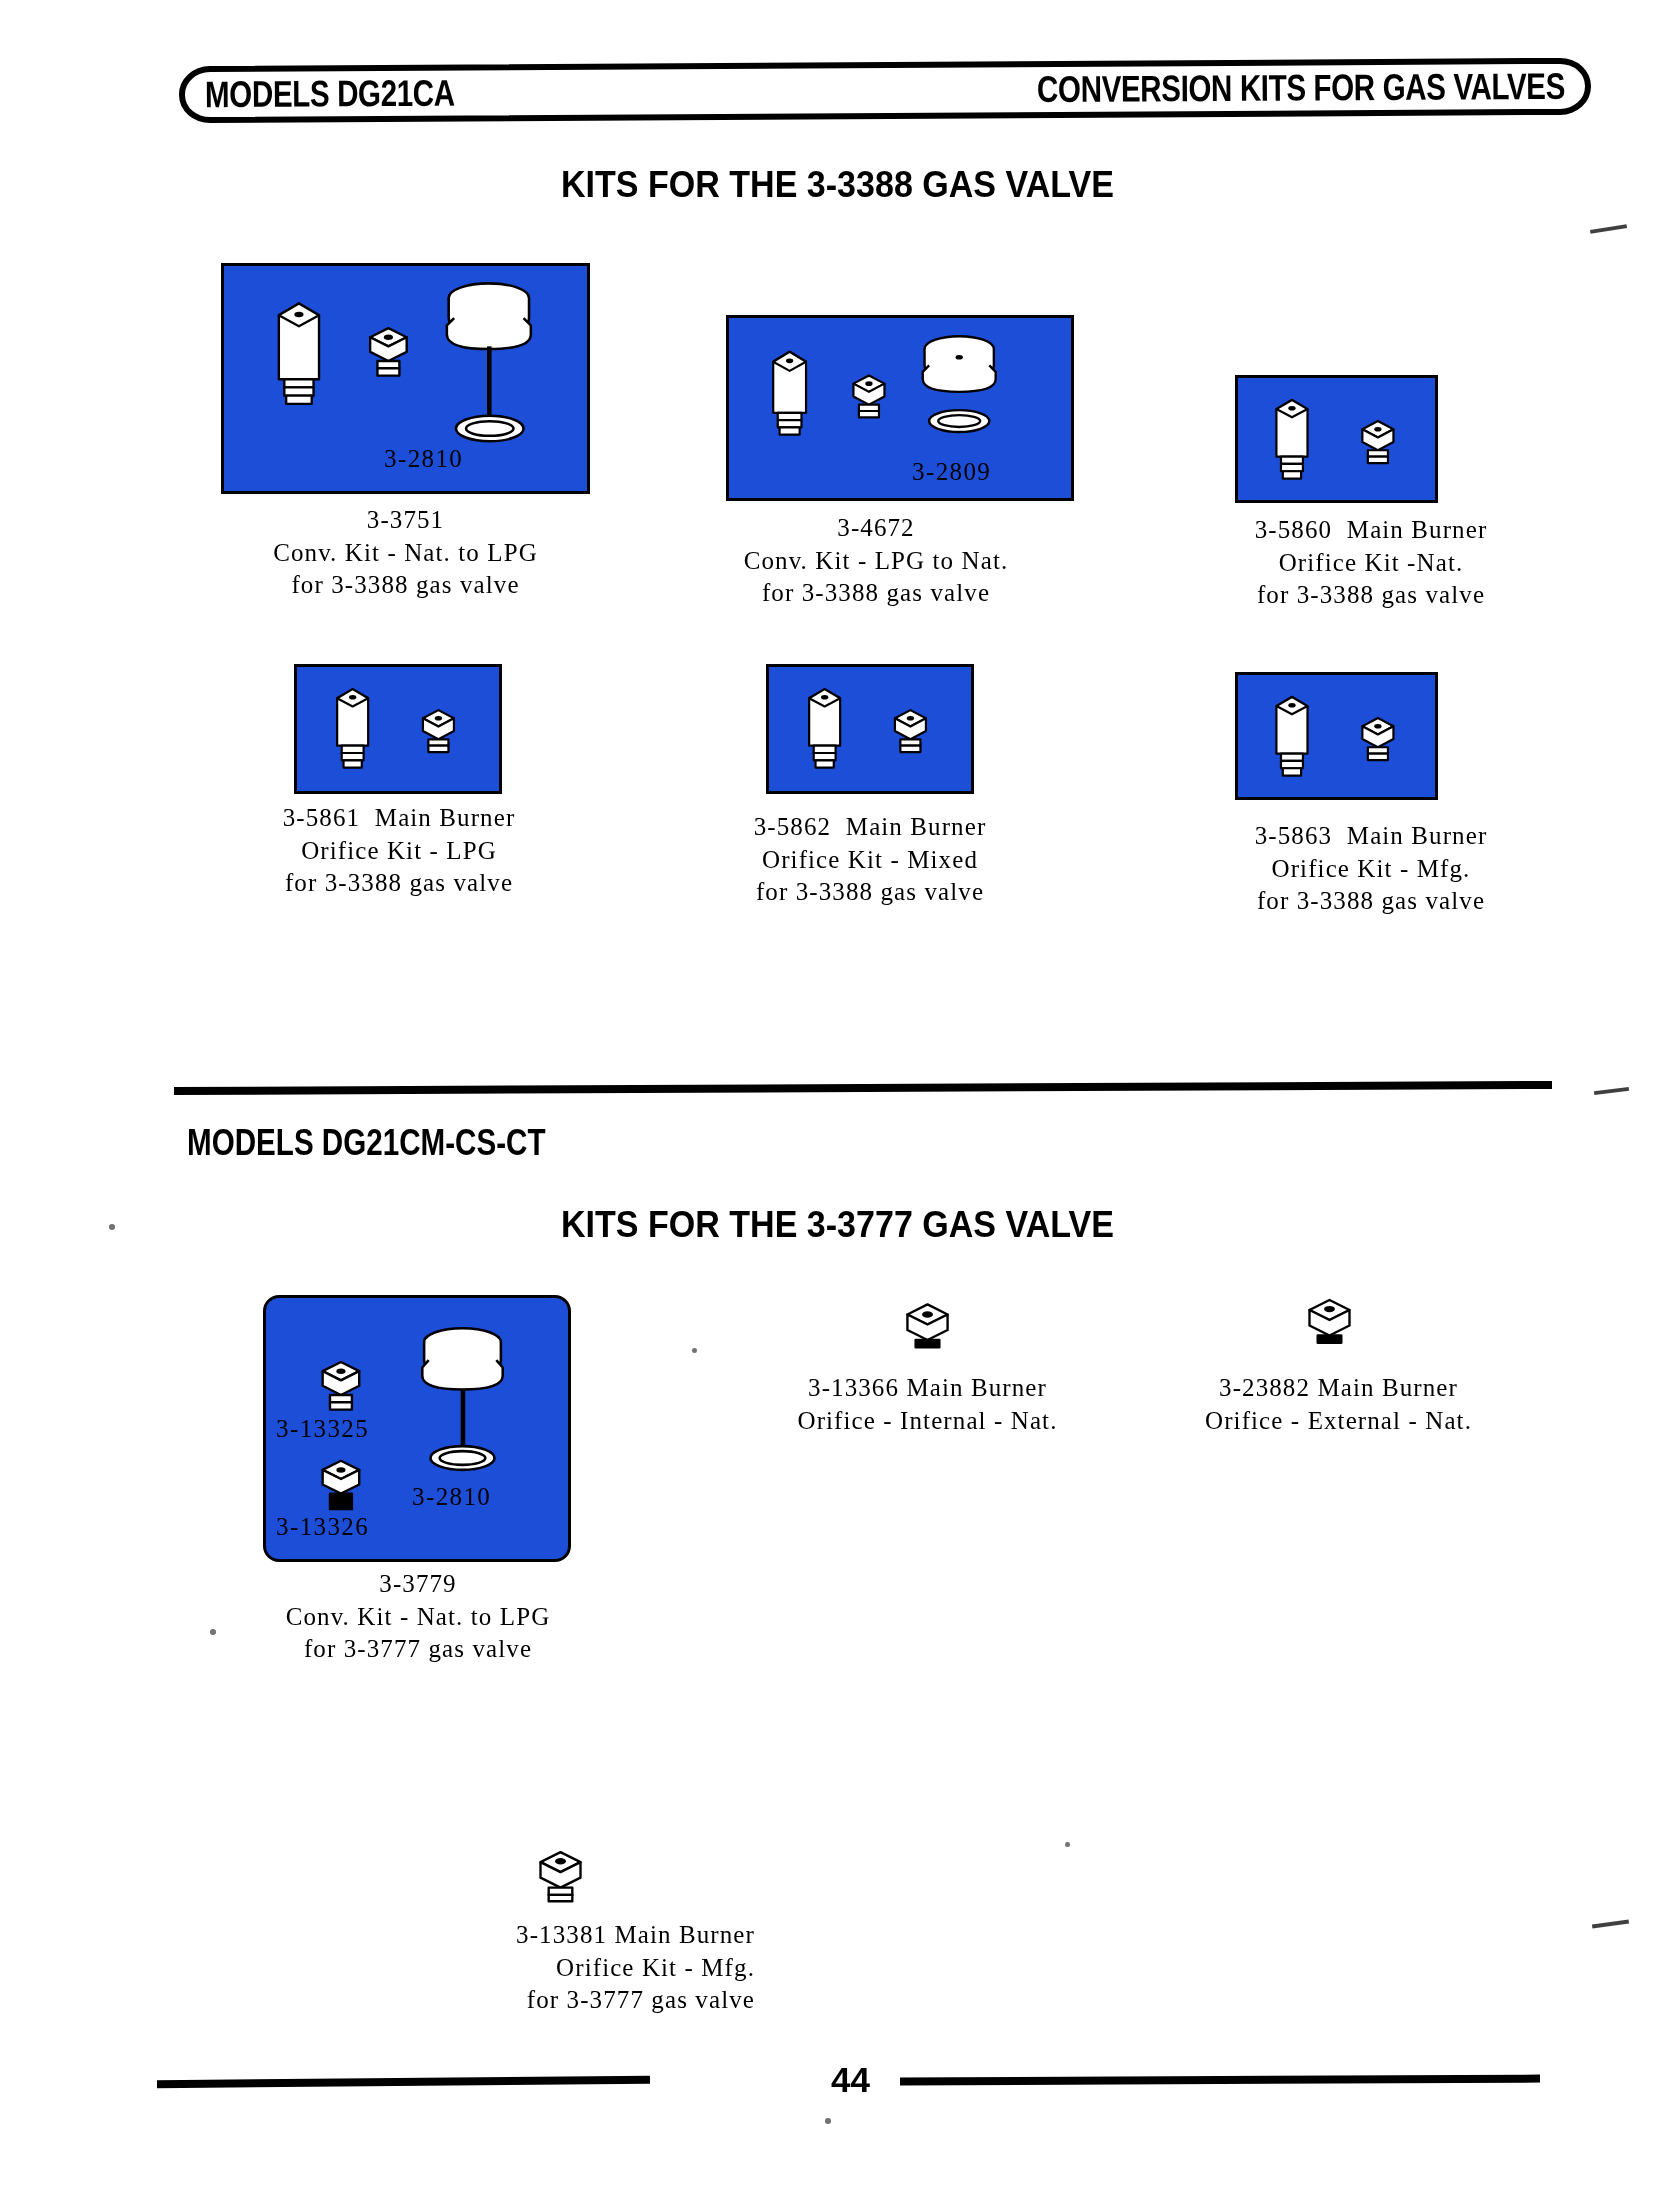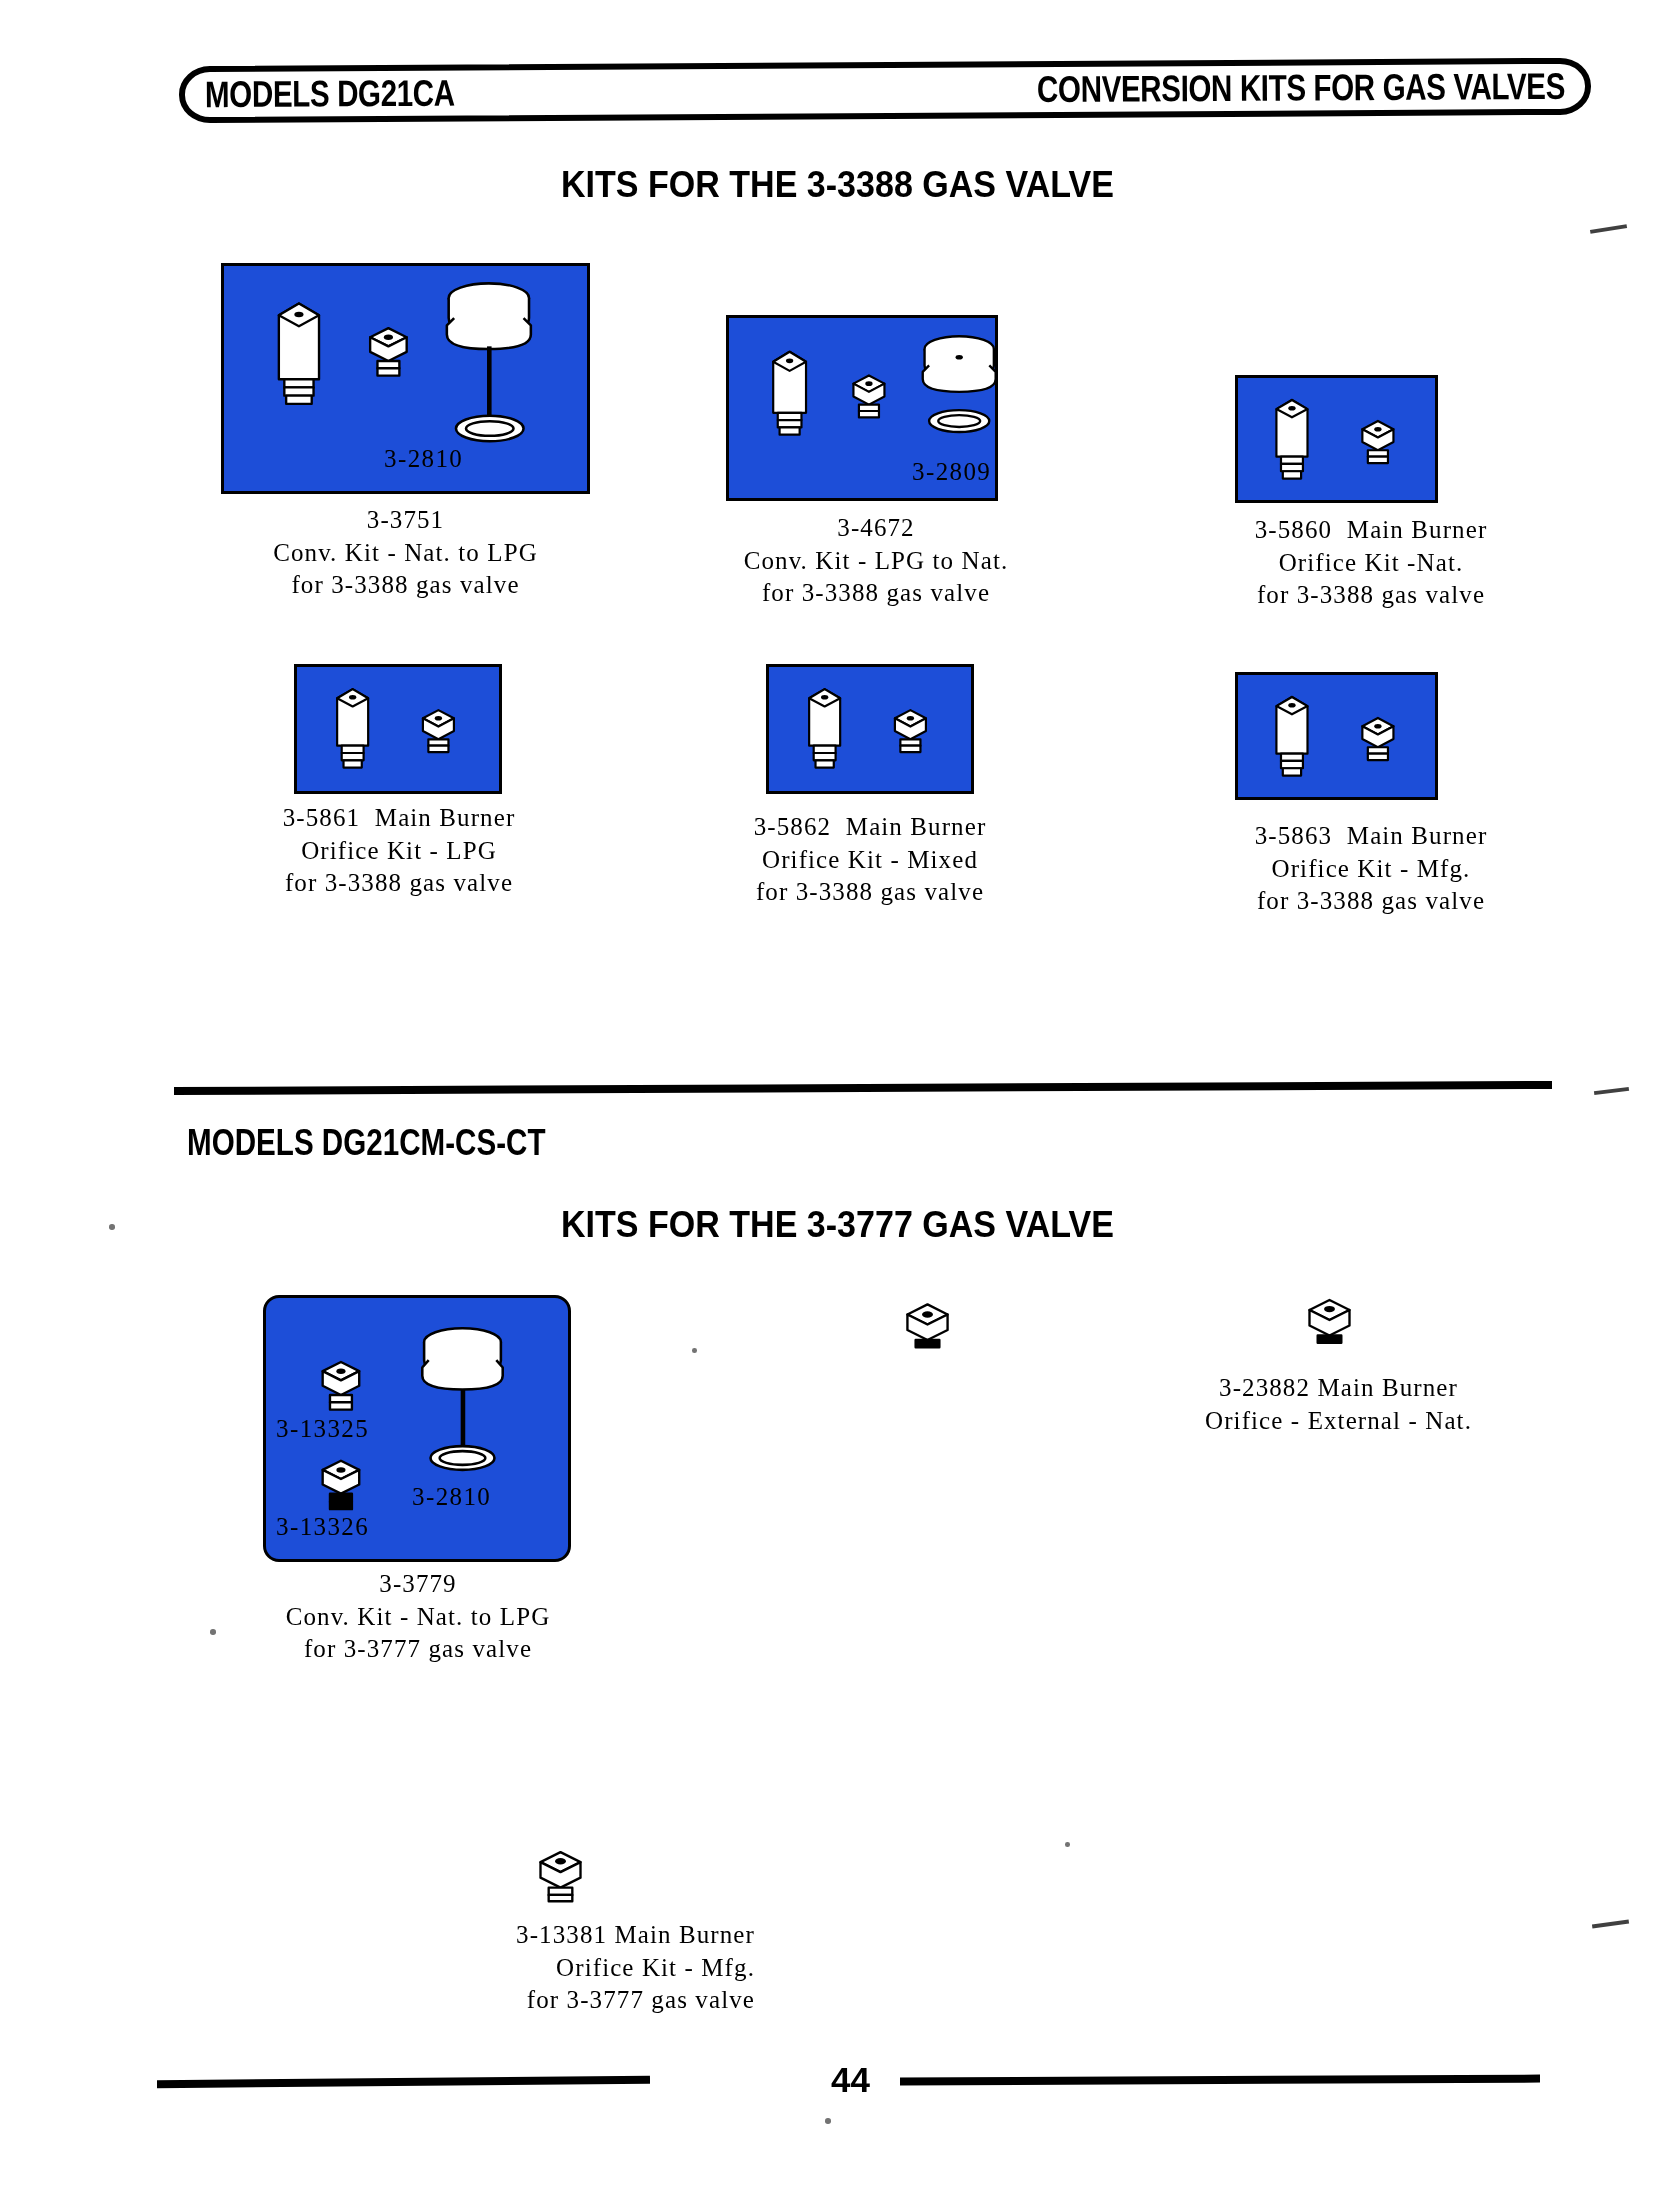--- a/index.html
+++ b/index.html
@@ -121,21 +121,21 @@
       </g>
     </svg>
     <div class="plabel" style="left:160px;top:179px;">3-2810</div>
   </div>
   <div class="cap" style="left:221px;top:504px;width:369px;">
     <span class="ln">3-3751</span>
     <span class="ln">Conv. Kit - Nat. to LPG</span>
     <span class="ln">for 3-3388 gas valve</span>
   </div>
 
-  <div class="box" style="left:726px;top:315px;width:272px;height:186px;">
+  <div class="box" style="left:726px;top:315px;width:348px;height:186px;">
     <svg viewBox="0 0 350 204" width="320" height="186">
       <g fill="#fff" stroke="#000" stroke-width="2.4" stroke-linejoin="round">
         <path d="M48 48 l18-11 l18 11 v56 h-36 z"></path>
         <path d="M66 37 l18 11 l-18 10 l-18-10 z"></path>
         <ellipse cx="66" cy="47" rx="4" ry="2.5" fill="#000" stroke="none"></ellipse>
         <rect x="53" y="104" width="26" height="8"></rect>
         <rect x="53" y="112" width="26" height="8"></rect>
         <rect x="55" y="120" width="22" height="8"></rect>
       </g>
       <g fill="#fff" stroke="#000" stroke-width="2.4" stroke-linejoin="round">
@@ -308,20 +308,24 @@
 
   <div style="position:absolute;left:891px;top:1296px;">
     <svg viewBox="0 0 80 62" width="73" height="57">
       <g fill="#fff" stroke="#000" stroke-width="2.6" stroke-linejoin="round">
         <path d="M18 20 l22-11 l22 11 l-22 11 z"></path>
         <path d="M18 20 v17 l22 11 l22-11 v-17 l-22 11 z"></path>
         <ellipse cx="40" cy="20" rx="6" ry="3.5" fill="#000" stroke="none"></ellipse>
         <rect x="27" y="48" width="26" height="8" fill="#000" stroke="#000"></rect>
       </g>
     </svg>
+  </div>
+  <div class="cap" style="left:722px;top:1372px;width:411px;">
+    <span class="ln">3-13366 Main Burner</span>
+    <span class="ln">Orifice - Internal - Nat.</span>
   </div>
 
   <div style="position:absolute;left:1293px;top:1290px;">
     <svg viewBox="0 0 80 66" width="73" height="60">
       <g fill="#fff" stroke="#000" stroke-width="2.6" stroke-linejoin="round">
         <path d="M18 22 l22-11 l22 11 l-22 11 z"></path>
         <path d="M18 22 v17 l22 11 l22-11 v-17 l-22 11 z"></path>
         <ellipse cx="40" cy="21" rx="6" ry="3.5" fill="#000" stroke="none"></ellipse>
         <rect x="27" y="50" width="26" height="8" fill="#000" stroke="#000"></rect>
       </g>

